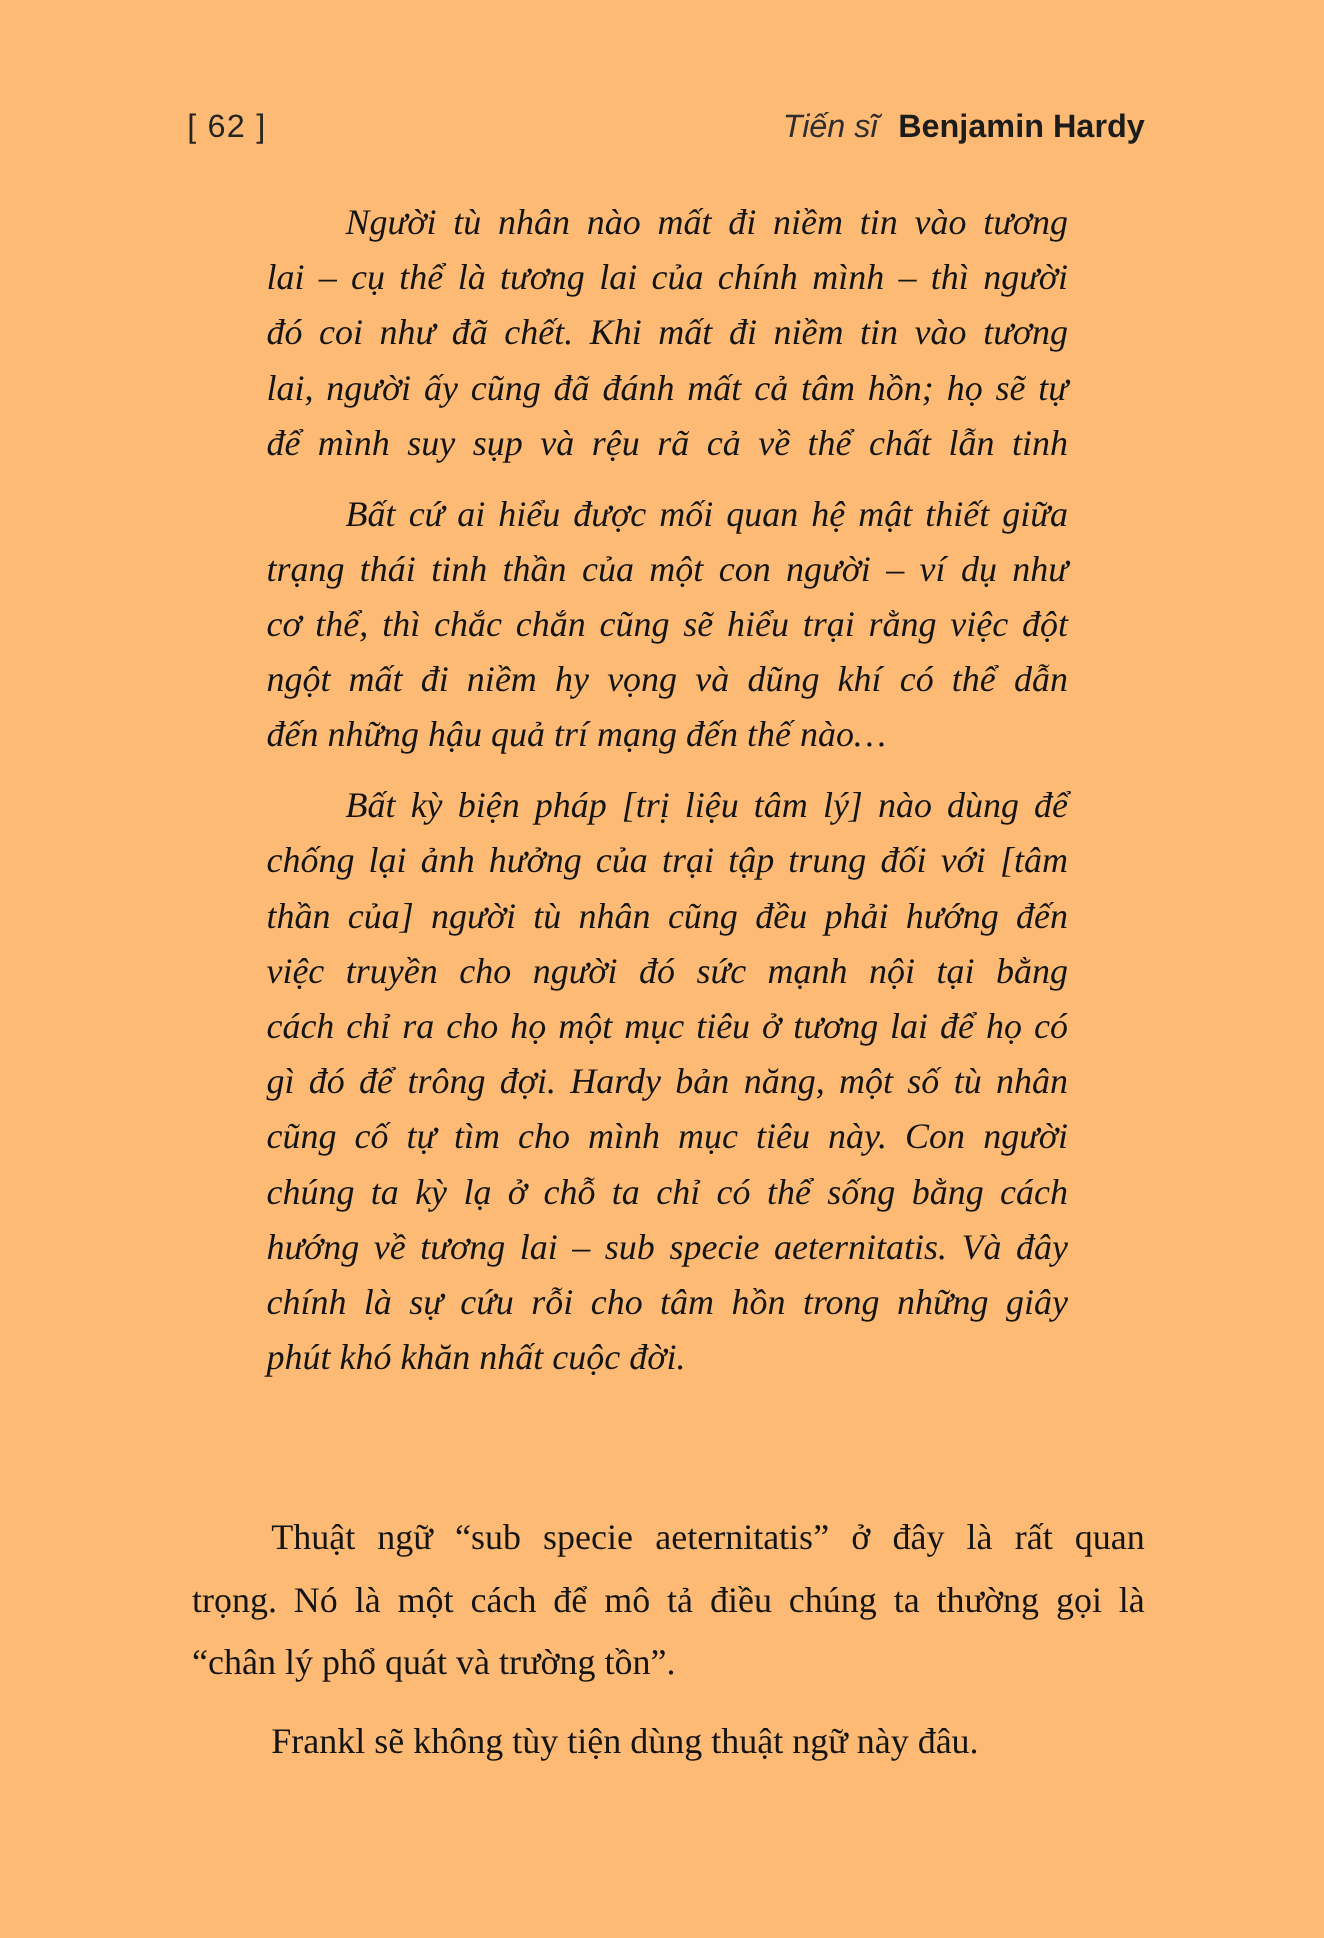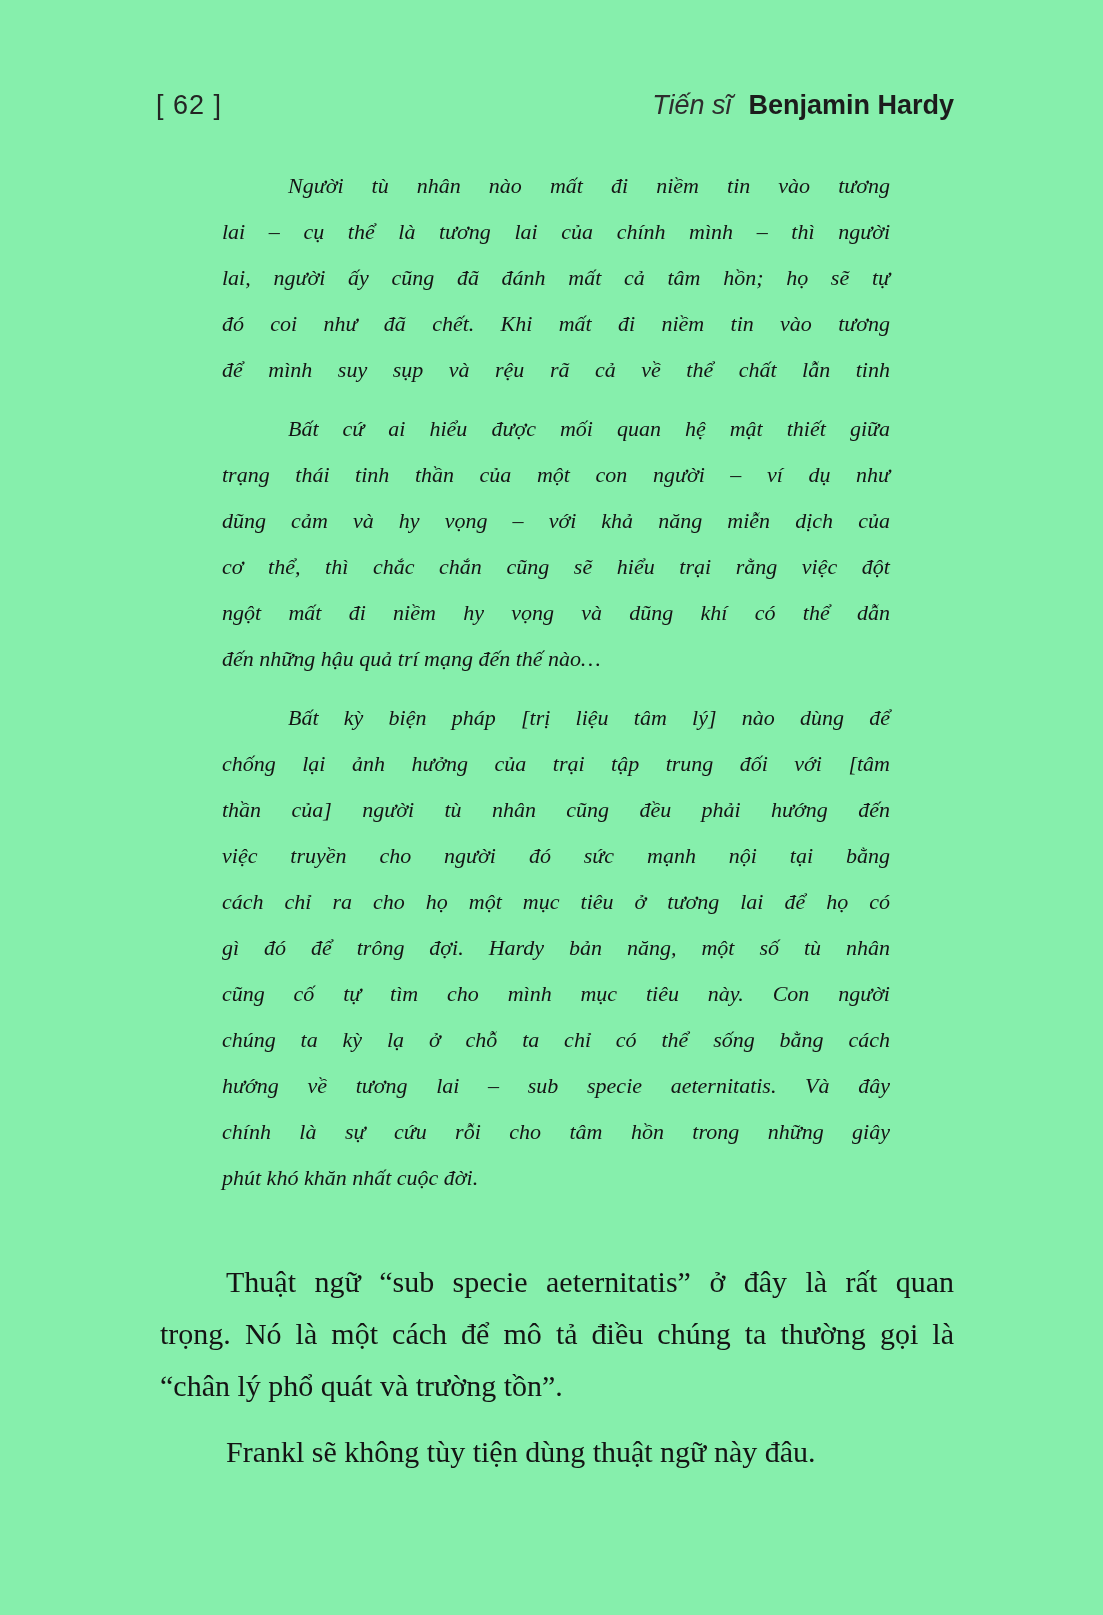--- a/index.html
+++ b/index.html
@@ -1,39 +1,39 @@
 <!DOCTYPE html>
 <html><head>
 <meta charset="utf-8">
 <style>
   html,body{margin:0;padding:0;background:#e8e8e8;}
   .page{
     position:relative;
     width:1103px;height:1615px;
-    background:#86efac;
+    background:#fdba74;
     color:#171717;
     overflow:hidden;
     margin:0 auto;
   }
   
   .hdr{
     position:absolute;top:90px;left:156px;width:798px;
     display:flex;justify-content:space-between;align-items:baseline;
     font-family:"Liberation Sans",sans-serif;
     font-size:27px;color:#242424;
   }
   .page-num{letter-spacing:1px;}
   .author-title{font-style:italic;font-weight:400;color:#2e2e2e;}
   .author-name{font-weight:700;margin-left:0.35em;color:#1c1c1c;}
   
   .quote{
     position:absolute;top:163px;left:222px;width:668px;
     font-family:"Liberation Serif","DejaVu Serif",serif;
     font-style:italic;
-    font-size:22px;line-height:46px;
+    font-size:30px;line-height:46px;
     color:#141414;
   }
   .q-para{margin:0 0 13px 0;}
   .line{text-align:justify;text-align-last:justify;}
   .line.first{padding-left:66px;}
   .line.last{text-align-last:left;}
   
   .body-copy{
     position:absolute;top:1256px;left:156px;width:798px;
     font-family:"Liberation Serif","DejaVu Serif",serif;
@@ -52,28 +52,27 @@
     <span>
       <span class="author-title">Tiến sĩ</span>
       <span class="author-name">Benjamin Hardy</span>
     </span>
   </div>
 
   <div class="quote">
     <div class="q-para">
       <div class="line first">Người tù nhân nào mất đi niềm tin vào tương</div>
       <div class="line">lai – cụ thể là tương lai của chính mình – thì người</div>
+      <div class="line">đó coi như đã chết. Khi mất đi niềm tin vào tương</div>
       <div class="line">lai, người ấy cũng đã đánh mất cả tâm hồn; họ sẽ tự</div>
-      <div class="line">đó coi như đã chết. Khi mất đi niềm tin vào tương</div>
       <div class="line">để mình suy sụp và rệu rã cả về thể chất lẫn tinh</div>
     </div>
     <div class="q-para">
       <div class="line first">Bất cứ ai hiểu được mối quan hệ mật thiết giữa</div>
       <div class="line">trạng thái tinh thần của một con người – ví dụ như</div>
-      <div class="line">dũng cảm và hy vọng – với khả năng miễn dịch của</div>
       <div class="line">cơ thể, thì chắc chắn cũng sẽ hiểu trại rằng việc đột</div>
       <div class="line">ngột mất đi niềm hy vọng và dũng khí có thể dẫn</div>
       <div class="line last">đến những hậu quả trí mạng đến thế nào…</div>
     </div>
     <div class="q-para">
       <div class="line first">Bất kỳ biện pháp [trị liệu tâm lý] nào dùng để</div>
       <div class="line">chống lại ảnh hưởng của trại tập trung đối với [tâm</div>
       <div class="line">thần của] người tù nhân cũng đều phải hướng đến</div>
       <div class="line">việc truyền cho người đó sức mạnh nội tại bằng</div>
       <div class="line">cách chỉ ra cho họ một mục tiêu ở tương lai để họ có</div>

